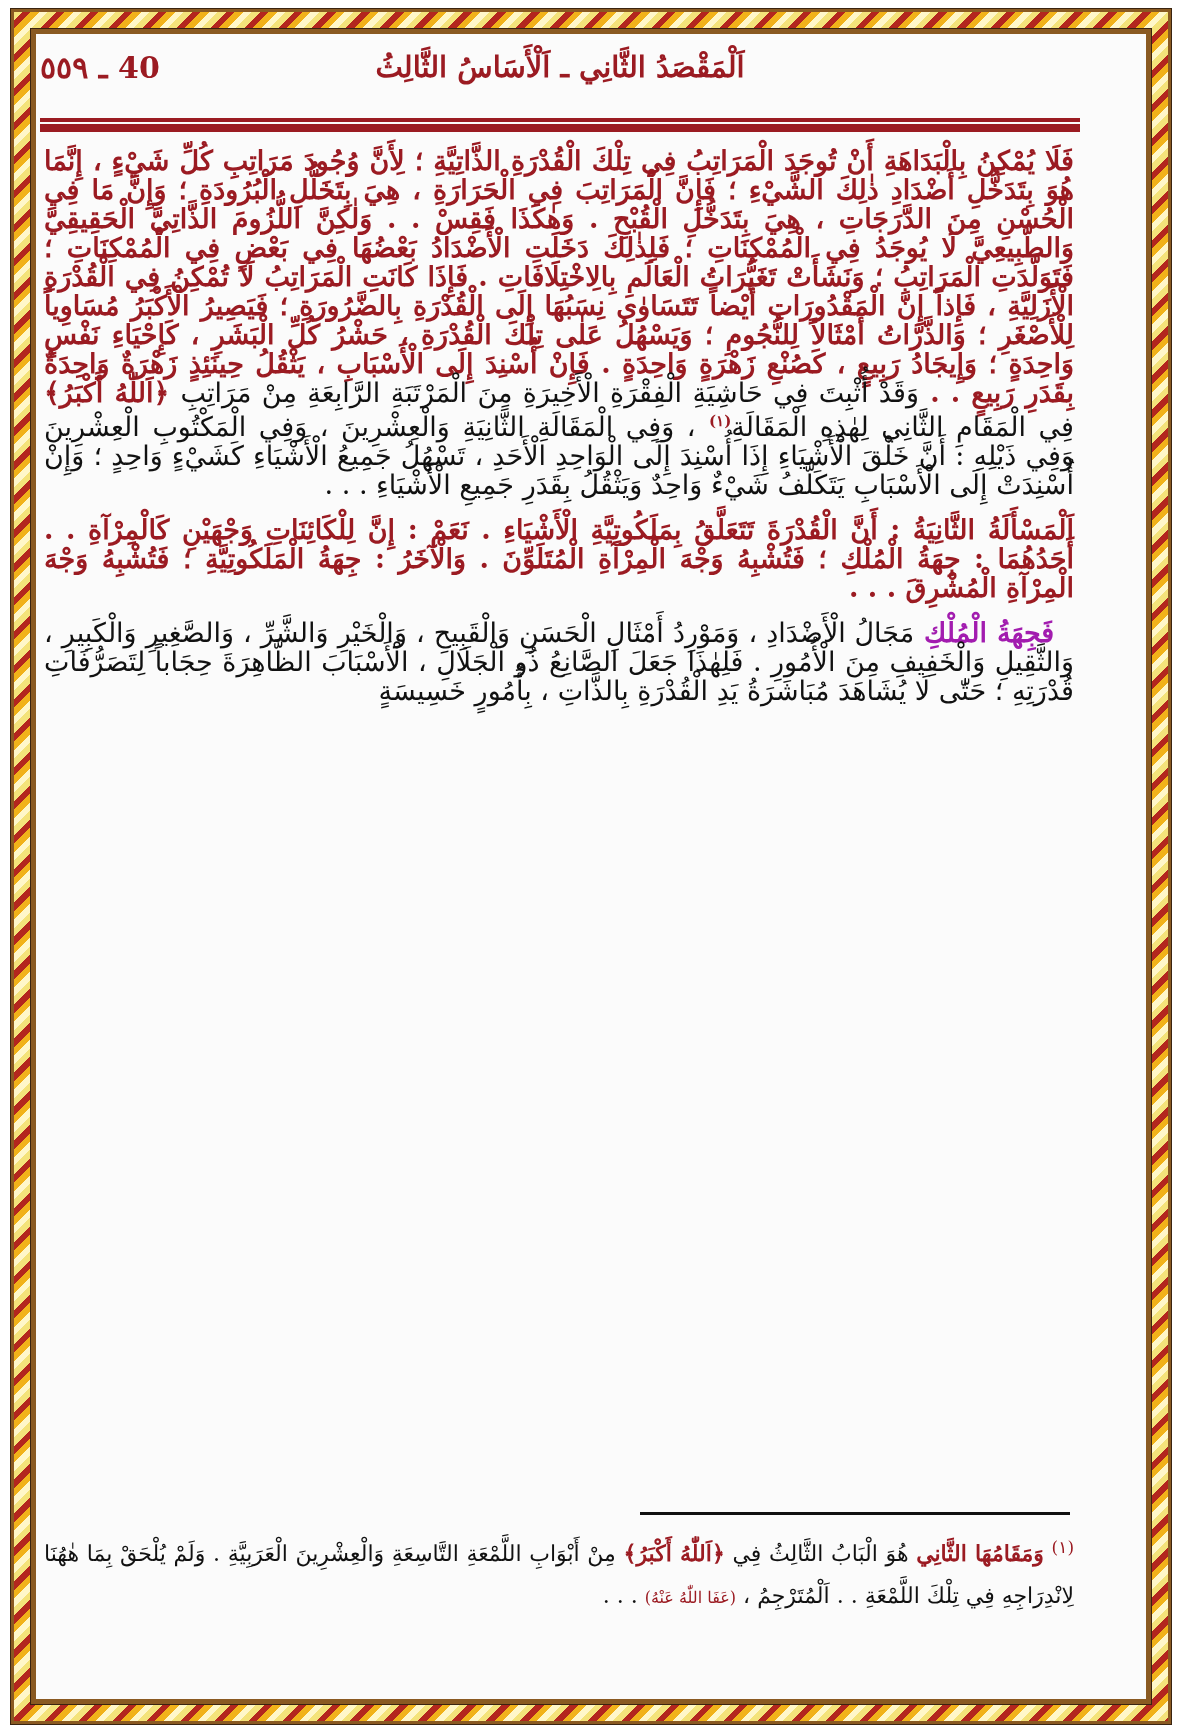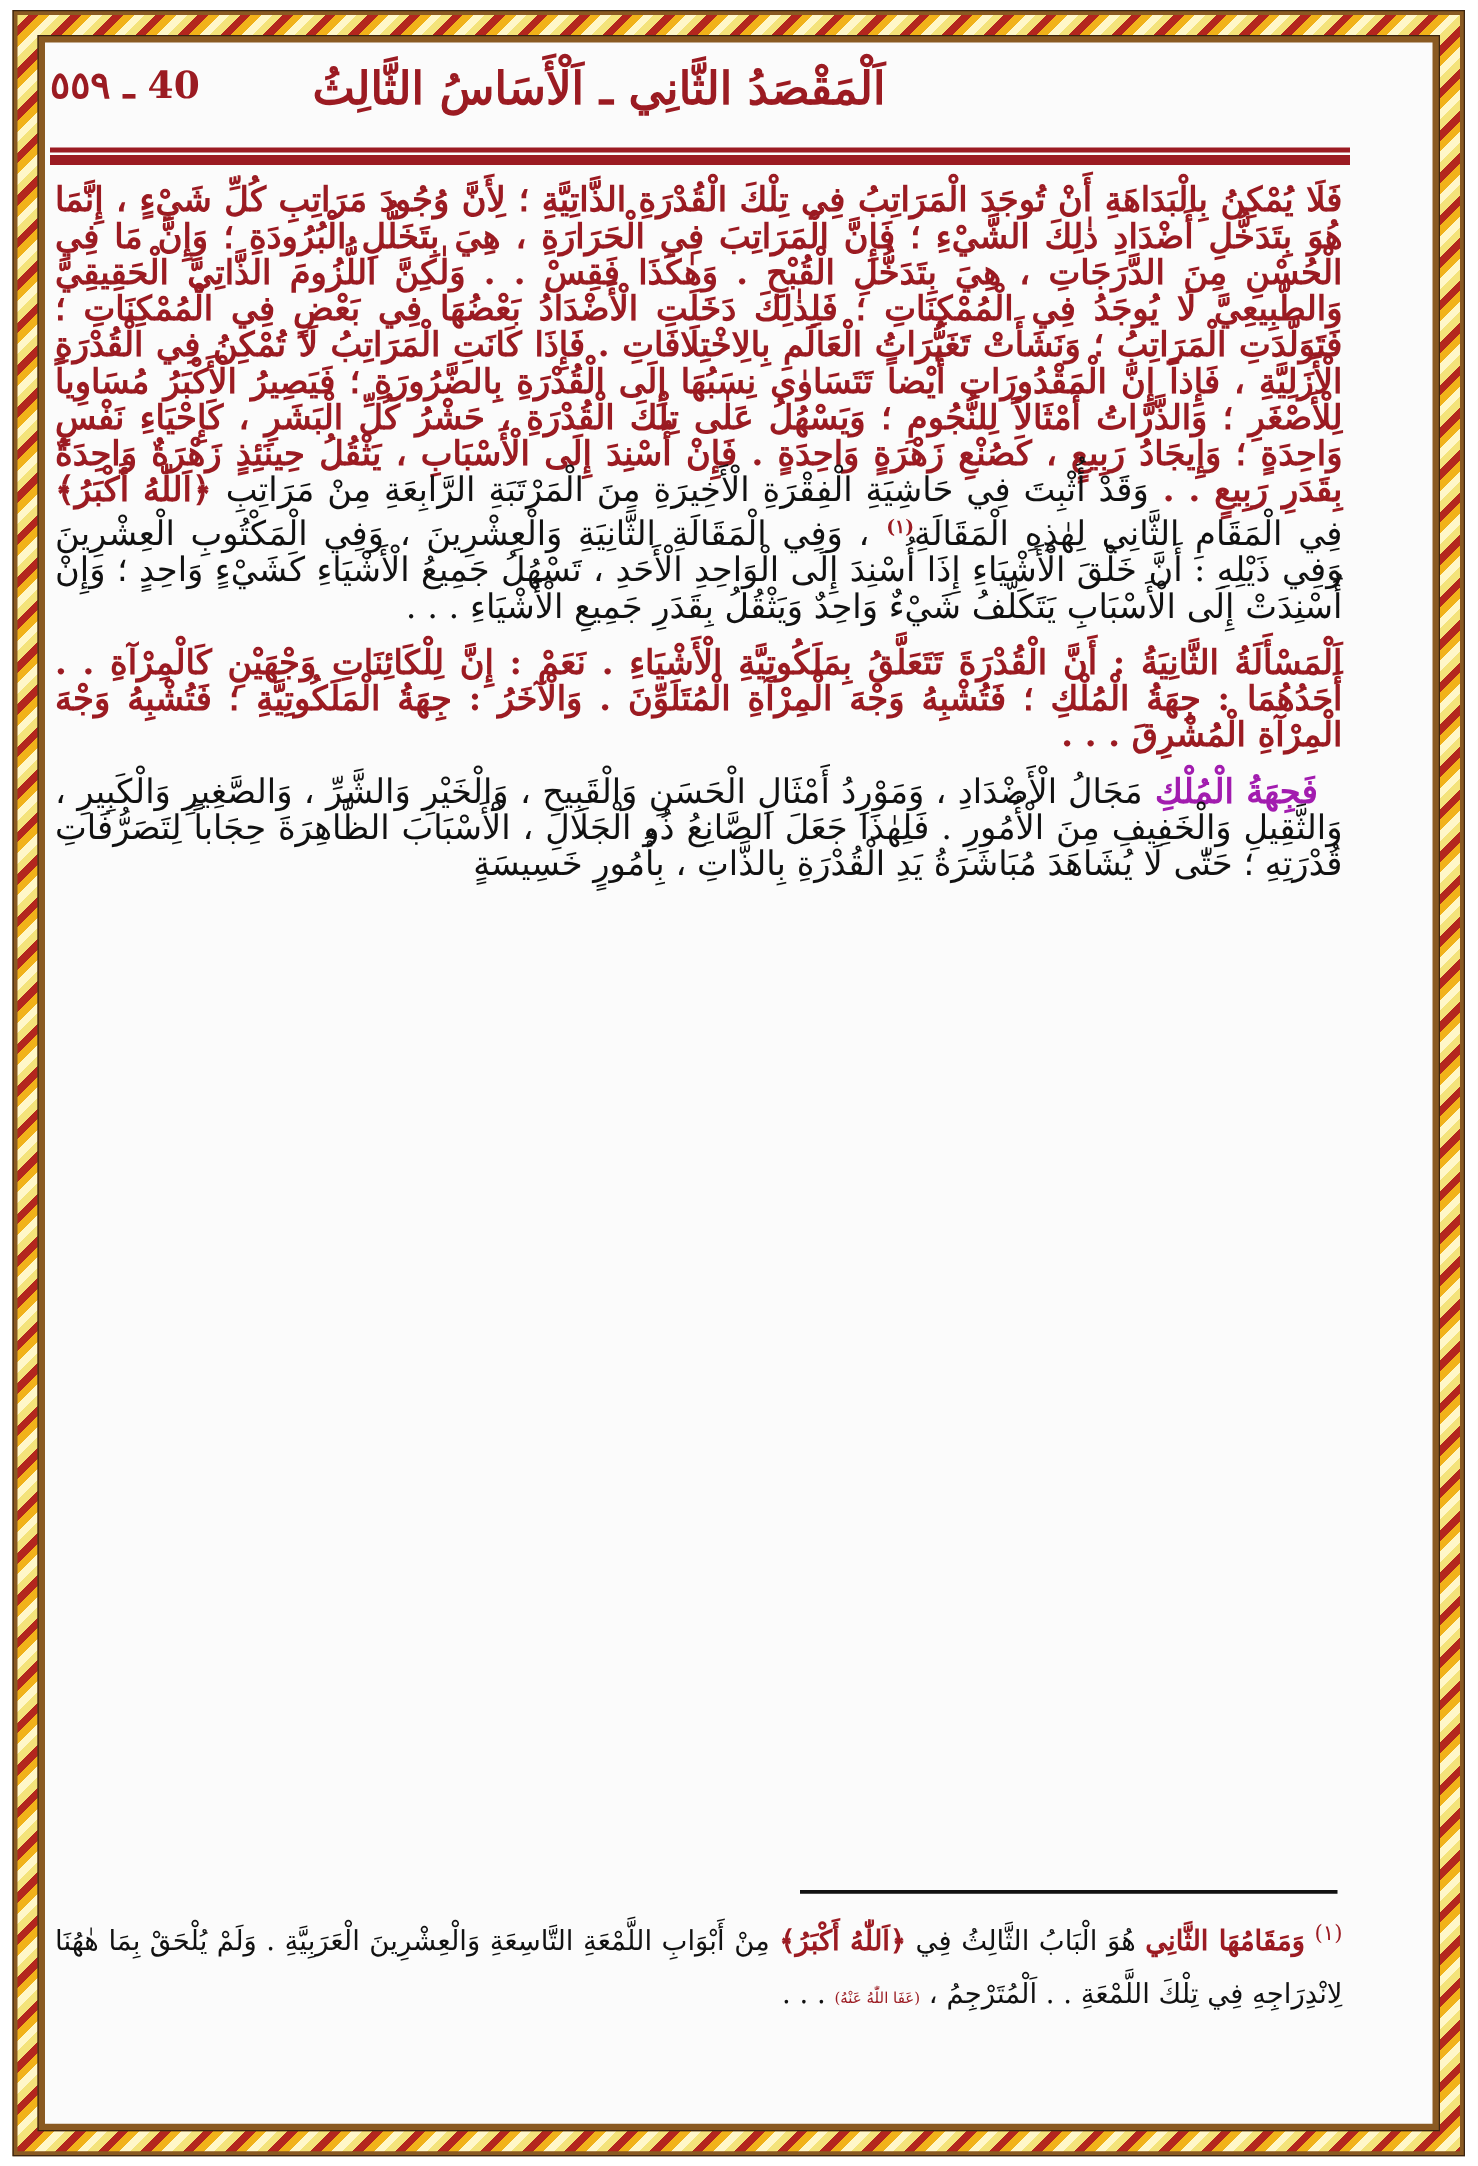--- a/index.html
+++ b/index.html
@@ -23,22 +23,22 @@
   }
   .page {
     position:absolute; left:36px; top:34px; width:1110px; height:1665px;
     background:#fbfbfb; box-sizing:border-box;
   }
   .header {
     position:absolute; left:40px; top:50px; width:1030px; height:40px;
     direction:rtl; display:flex; align-items:center;
   }
   .header-title {
-    position:absolute; right:200px; top:0; width:620px; text-align:left;
-    font-size:36px; font-weight:bold; color:#9b1b22;
+    position:absolute; right:200px; top:0; width:620px; text-align:center;
+    font-size:29px; font-weight:bold; color:#9b1b22;
   }
   .header-pages {
     position:absolute; left:0; top:0; font-size:30px; font-weight:bold; color:#9b1b22;
     direction:rtl;
   }
   .rule1 { position:absolute; left:40px; top:118px; width:1040px; height:4px; background:#9b1b22; }
   .rule2 { position:absolute; left:40px; top:124px; width:1040px; height:8px; background:#9b1b22; }
 
   .body-text {
     position:absolute; left:44px; top:146px; width:1030px;
@@ -91,15 +91,15 @@
   </p>
 </div>
 
 <div class="footnote-rule"></div>
 <div class="footnote">
   <span class="red" style="font-size:17px;vertical-align:super;">(١)</span>
   <span class="red" style="font-weight:bold;margin-top:40px;">وَمَقَامُهَا الثَّانِي</span>
   <span>هُوَ الْبَابُ الثَّالِثُ فِي</span>
   <span class="red" style="font-weight:bold;">﴿اَللّٰهُ أَكْبَرُ﴾</span>
   <span>مِنْ أَبْوَابِ اللَّمْعَةِ التَّاسِعَةِ وَالْعِشْرِينَ الْعَرَبِيَّةِ . وَلَمْ يُلْحَقْ بِمَا هٰهُنَا لِانْدِرَاجِهِ فِي تِلْكَ اللَّمْعَةِ . . اَلْمُتَرْجِمُ ،</span>
-  <span class="red" style="font-size:12px;">(عَفَا اللّٰهُ عَنْهُ)</span>
+  <span class="red" style="font-size:16px;">(عَفَا اللّٰهُ عَنْهُ)</span>
   <span>. . .</span>
 </div>
 
 </body></html>

